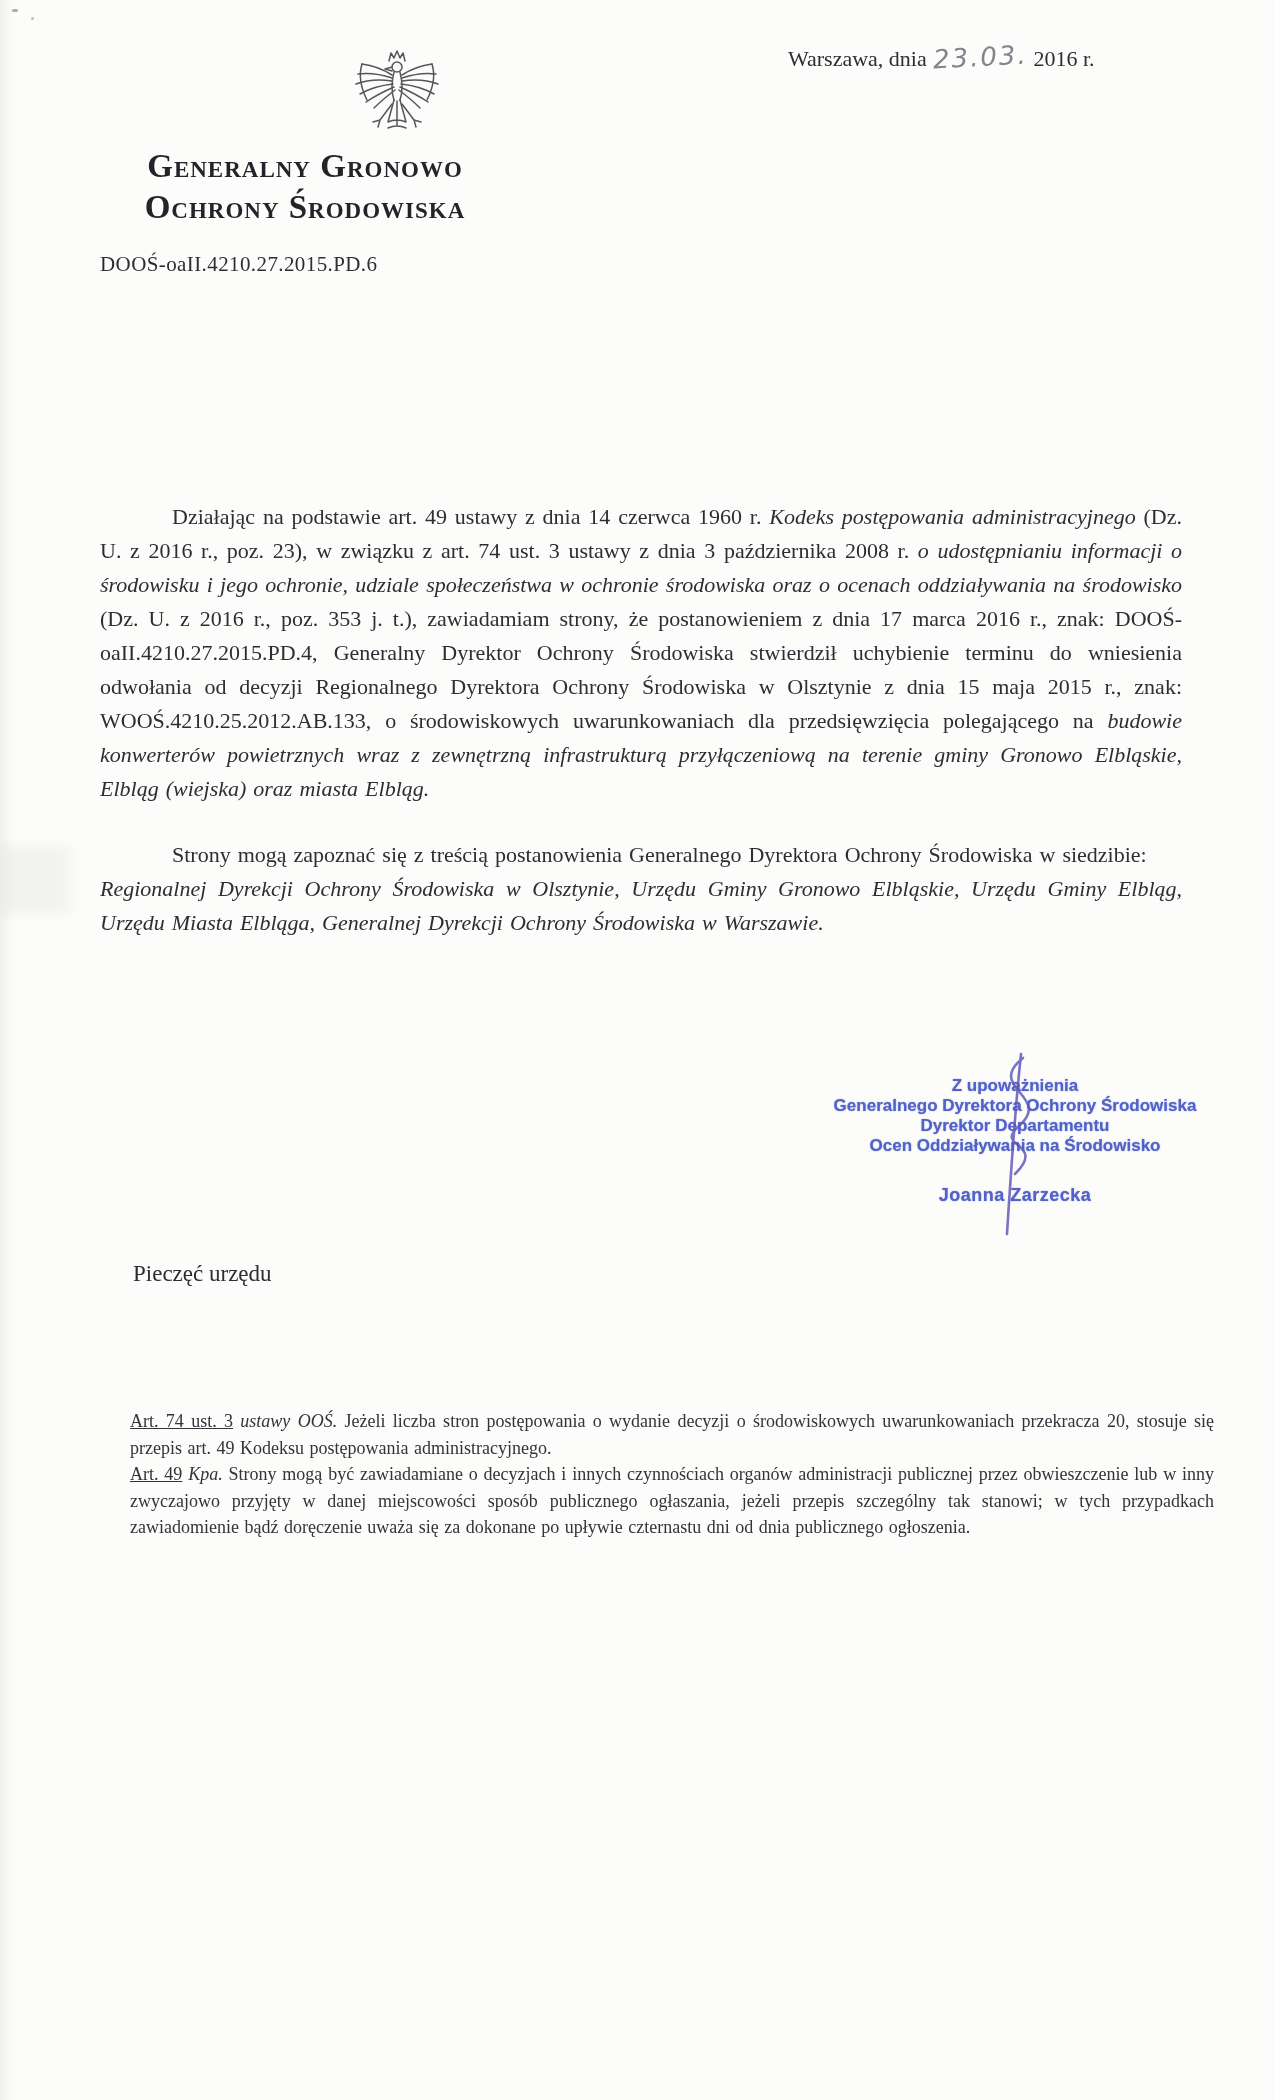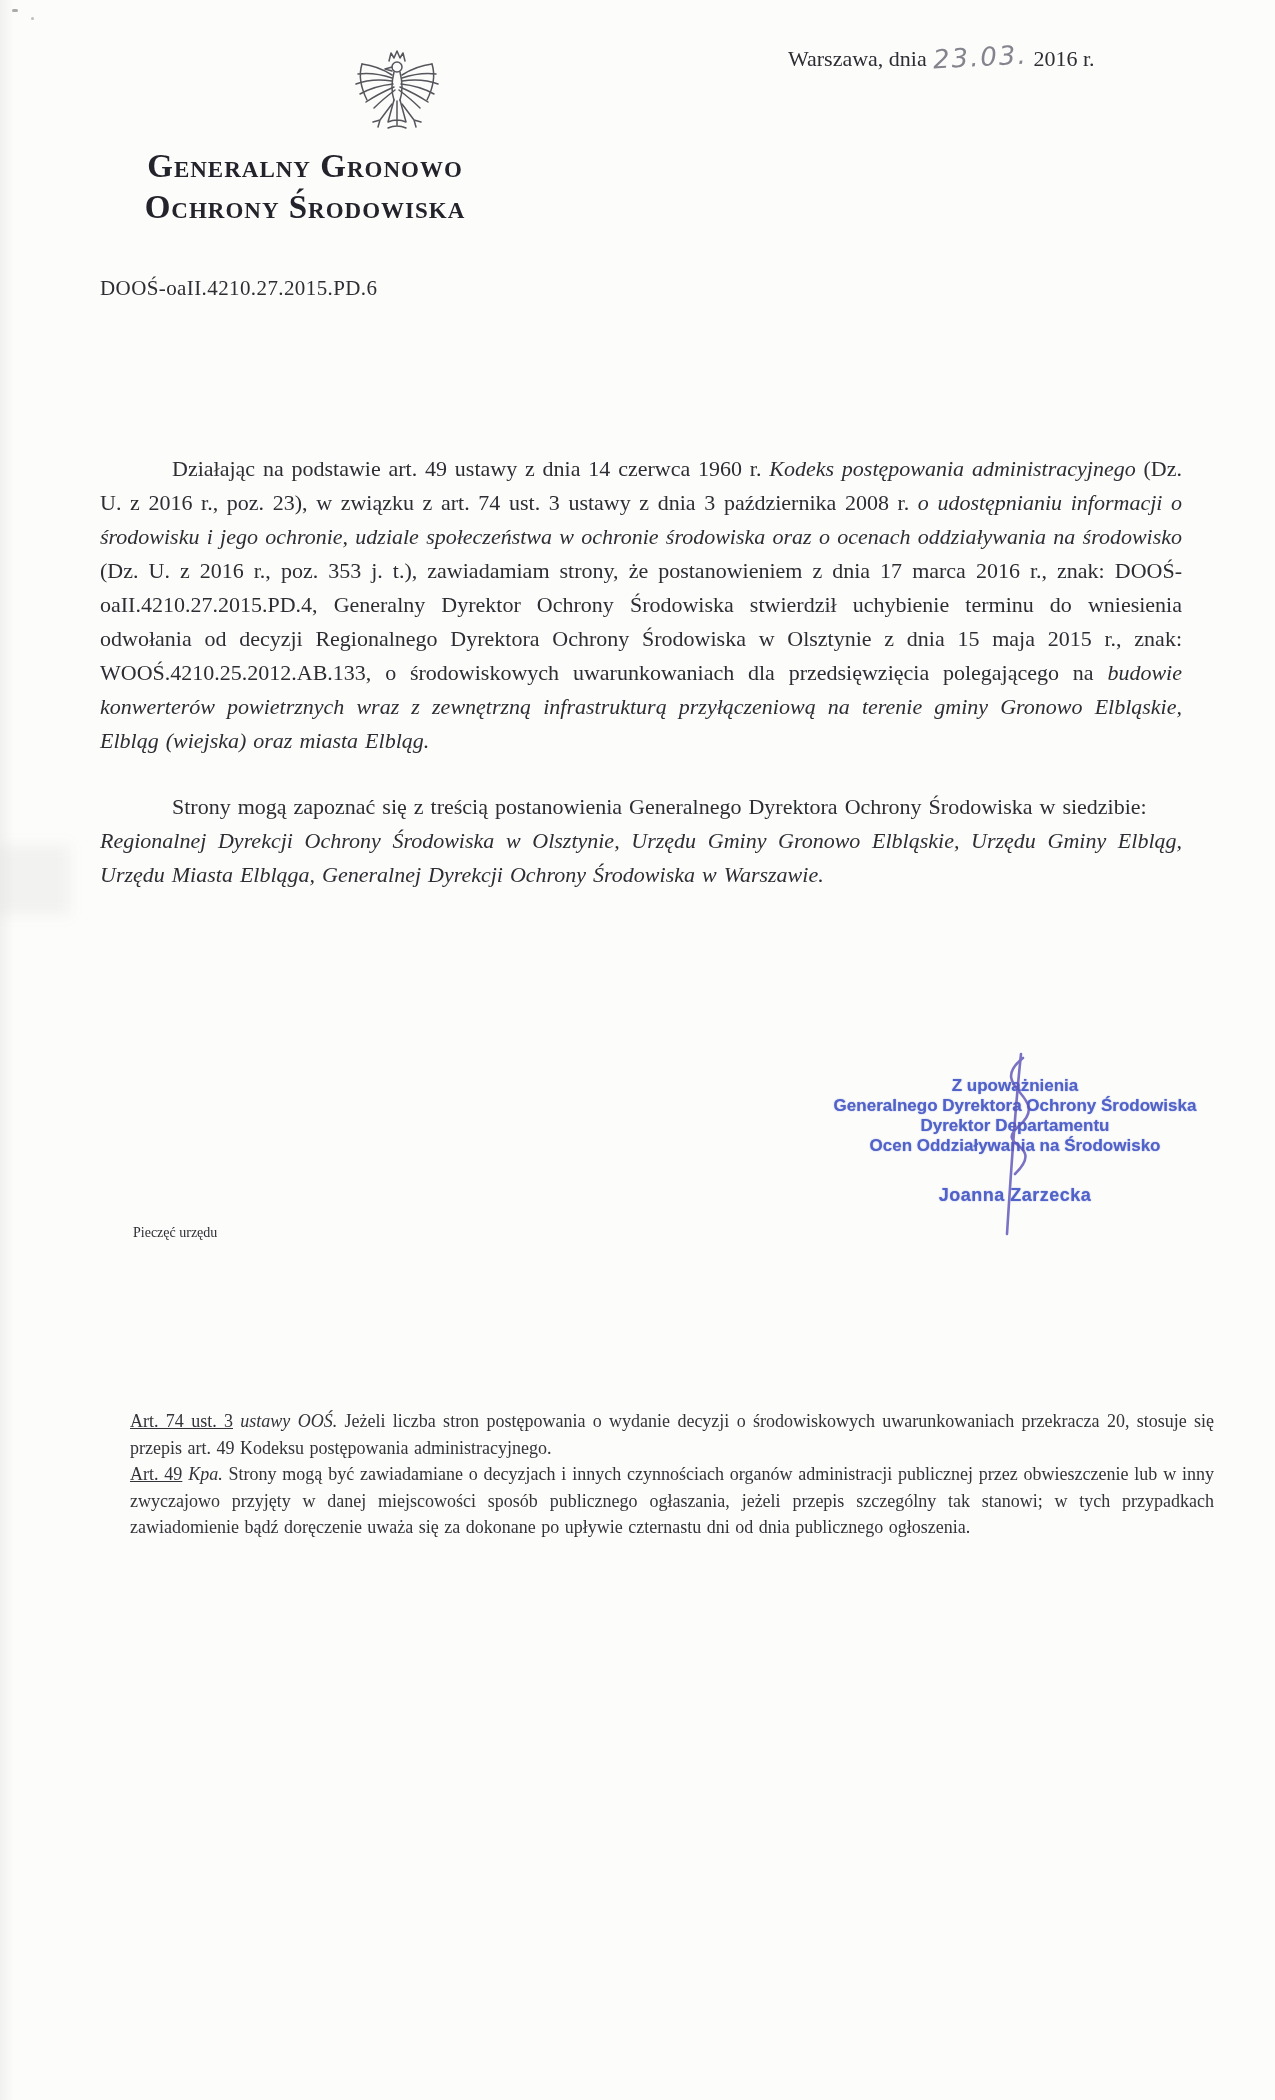--- a/index.html
+++ b/index.html
@@ -18,48 +18,48 @@
         font-size:26px;display:inline-block;transform:rotate(-3deg);
         letter-spacing:2px;margin:0 6px;}
 
   .emblem{position:absolute;top:48px;left:350px;width:94px;height:96px;}
   .emblem svg{width:100%;height:100%;}
 
   .letterhead{position:absolute;top:146px;left:85px;width:440px;text-align:center;
         font-weight:bold;font-variant:small-caps;font-size:33px;line-height:41px;
         letter-spacing:1px;color:#23232b;}
 
-  .ref{position:absolute;top:252px;left:100px;font-size:21px;letter-spacing:.4px;margin-top:24px;}
+  .ref{position:absolute;top:252px;left:100px;font-size:21px;letter-spacing:.4px;}
 
   .doc-title{position:absolute;top:404px;left:100px;width:1080px;text-align:center;
         font-size:25px;font-weight:bold;letter-spacing:2px;color:#222229;}
 
   .para{position:absolute;left:100px;width:1082px;font-size:22px;line-height:34px;
-        text-align:justify;word-spacing:1.5px;}
+        text-align:justify;word-spacing:1.5px;margin-top:48px;}
   .para.indent{text-indent:72px;}
   .p1{top:452px;}
   .p2{top:790px;}
   .p3{top:928px;}
 
   .it{font-style:italic;}
   .bd{font-weight:bold;}
   .un{text-decoration:underline;}
 
   .stamp{position:absolute;top:1076px;left:800px;width:430px;text-align:center;
         font-family:"Liberation Sans",sans-serif;font-weight:bold;font-size:17px;
         line-height:20px;color:#4355c5;opacity:.92;
         text-shadow:0 0 1.3px rgba(67,85,197,.7);}
   .stamp .signer{margin-top:29px;font-size:18px;letter-spacing:.5px;}
 
   .signature{position:absolute;top:1050px;left:945px;width:150px;height:192px;
         pointer-events:none;}
 
   .posted{position:absolute;top:1152px;left:133px;font-size:22px;}
   .posted .dots{margin-left:42px;letter-spacing:2px;}
-  .seal{position:absolute;top:1225px;left:133px;font-size:14px;}
+  .seal{position:absolute;top:1261px;left:133px;font-size:23px;}
 
   .footnotes{position:absolute;top:1408px;left:100px;width:1084px;font-size:18px;
         line-height:26.5px;text-align:justify;color:#33333a;word-spacing:1px;margin-left:30px;}
   .footnotes p{margin:0;}
 </style>
 </head>
 <body>
 
 <div class="page">
 

